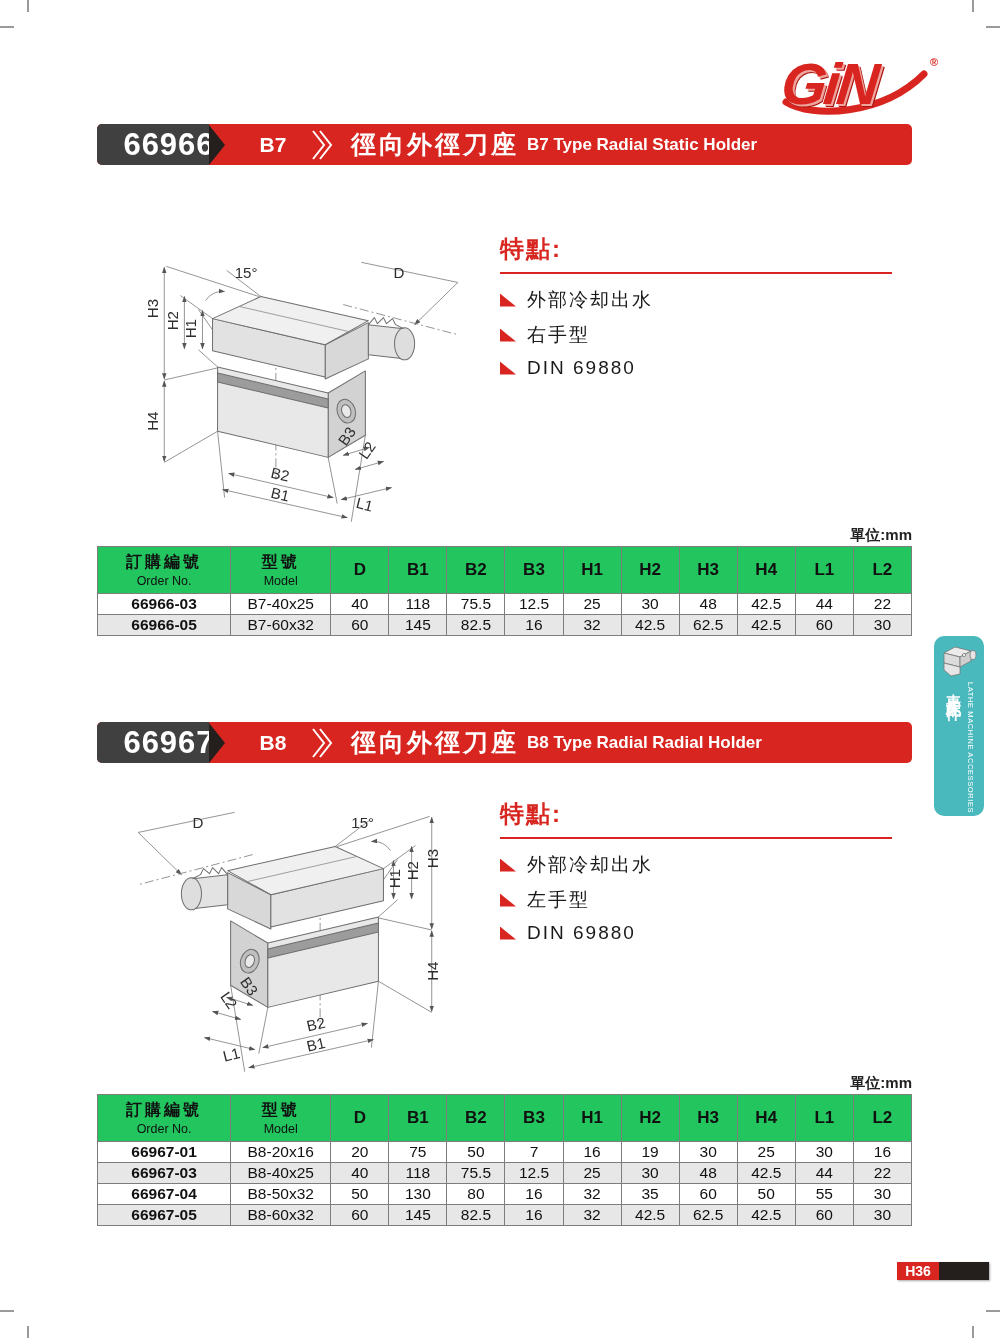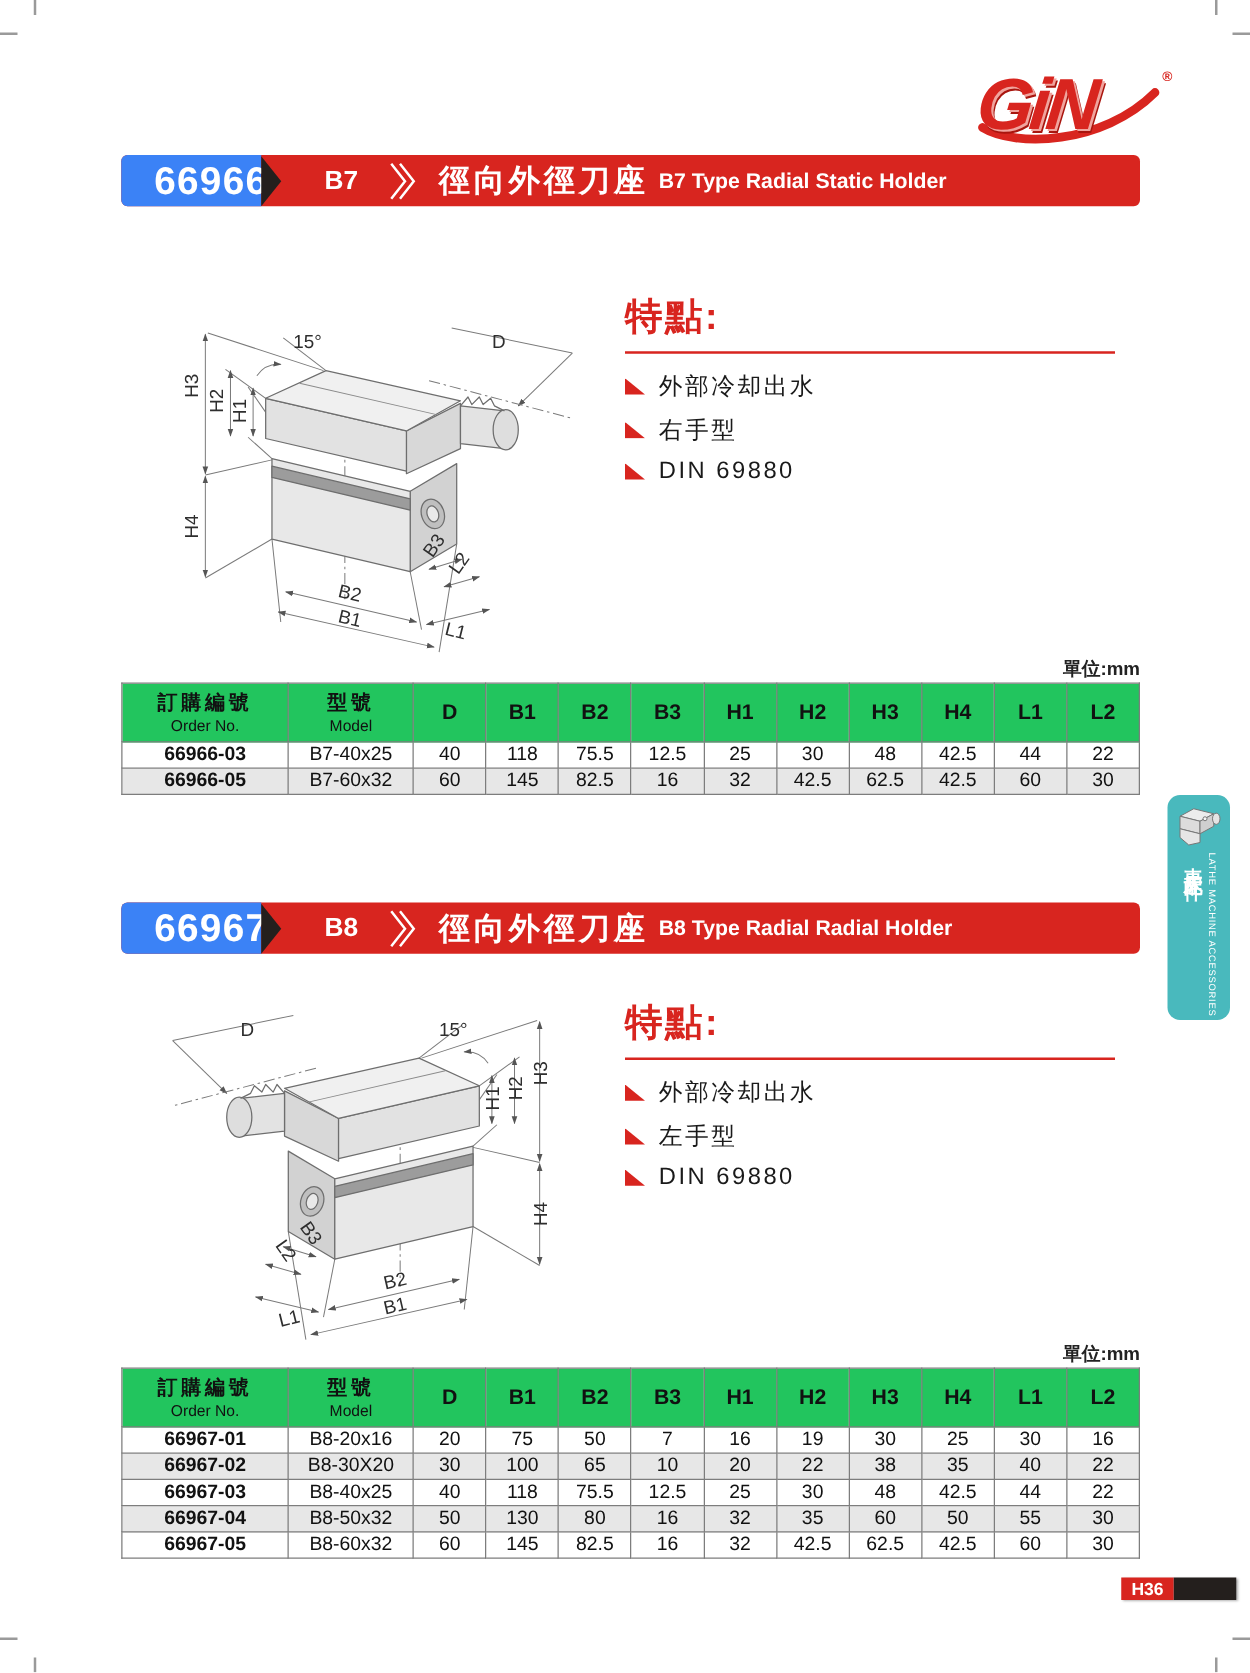--- a/index.html
+++ b/index.html
@@ -16,33 +16,33 @@
   .gin-logo { position:absolute; left:772px; top:56px; width:168px; height:64px; }
   .gin-text { position:absolute; left:10px; top:-6px; font-size:58px; font-weight:bold; font-style:italic;
     color:#d8251f; letter-spacing:-3px; transform:skewX(-6deg);
     text-shadow:2px 2px 0 #f0a49e, 3px 3px 0 #a9150e; }
   .gin-reg { position:absolute; right:2px; top:0; font-size:11px; color:#d8251f; font-weight:bold; }
   .gin-swoosh { position:absolute; left:0; top:0; }
 
   
   .banner { position:absolute; left:97px; width:815px; height:41px; background:#d8251f;
     border-radius:5px; display:flex; align-items:center; color:#fff; }
-  .banner-num { background:#3b82f6; height:41px; width:112px; border-radius:5px 0 0 5px;
+  .banner-num { background:#404040; height:41px; width:112px; border-radius:5px 0 0 5px;
     display:flex; align-items:center; justify-content:center;
     font-size:31px; font-weight:bold; letter-spacing:1px;padding-left:32px; }
   .banner-point { width:0; height:0; border-top:20.5px solid transparent; border-bottom:20.5px solid transparent;
     border-left:16px solid #241f1d; }
   .banner-code { font-size:21px; font-weight:bold; margin-left:22px; width:52px; text-align:center; }
   .banner-chev { margin-left:10px; }
   .banner-zh { font-size:25px; font-weight:bold; letter-spacing:3px; margin-left:16px; white-space:nowrap; }
   .banner-en { font-size:17px; font-weight:bold; margin-left:8px; white-space:nowrap; }
 
   
   .features { position:absolute; left:500px; width:392px; }
-  .features-title { color:#d8251f; font-size:30px; font-weight:bold; letter-spacing:2px;
+  .features-title { color:#d8251f; font-size:24px; font-weight:bold; letter-spacing:2px;
     padding-bottom:7px; border-bottom:2px solid #d8251f; }
   .features-list { list-style:none; margin-top:13px; }
   .features-list li { display:flex; align-items:center; font-size:19px; color:#1a1a1a;
     letter-spacing:2px; margin:9px 0; }
   .tri { width:16px; height:13px; background:#d8251f; margin-right:11px; flex:0 0 16px;
     clip-path:polygon(0 0,0 100%,100% 100%); }
 
   
   .unit { position:absolute; left:97px; width:815px; text-align:right; font-size:15px; color:#222;font-weight:bold; }
 
@@ -401,34 +401,20 @@
           <td>50</td>
           <td>7</td>
           <td>16</td>
           <td>19</td>
           <td>30</td>
           <td>25</td>
           <td>30</td>
           <td>16</td>
         </tr>
         <tr>
-          <td>66967-02</td>
-          <td>B8-30X20</td>
-          <td>30</td>
-          <td>100</td>
-          <td>65</td>
-          <td>10</td>
-          <td>20</td>
-          <td>22</td>
-          <td>38</td>
-          <td>35</td>
-          <td>40</td>
-          <td>22</td>
-        </tr>
-        <tr>
           <td>66967-03</td>
           <td>B8-40x25</td>
           <td>40</td>
           <td>118</td>
           <td>75.5</td>
           <td>12.5</td>
           <td>25</td>
           <td>30</td>
           <td>48</td>
           <td>42.5</td>

